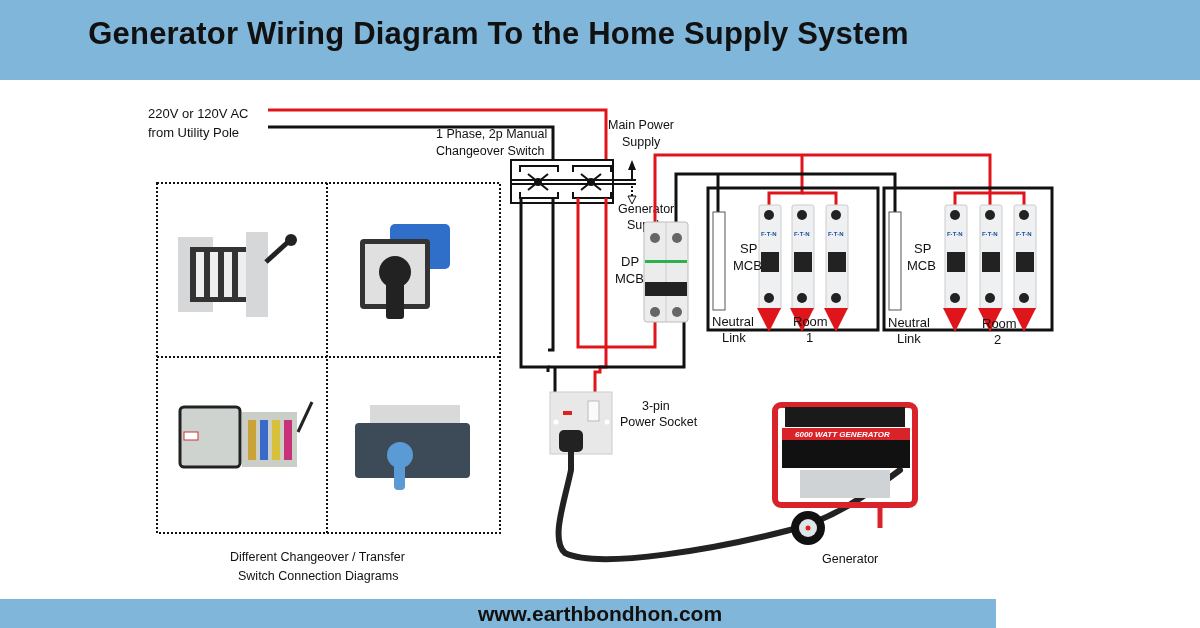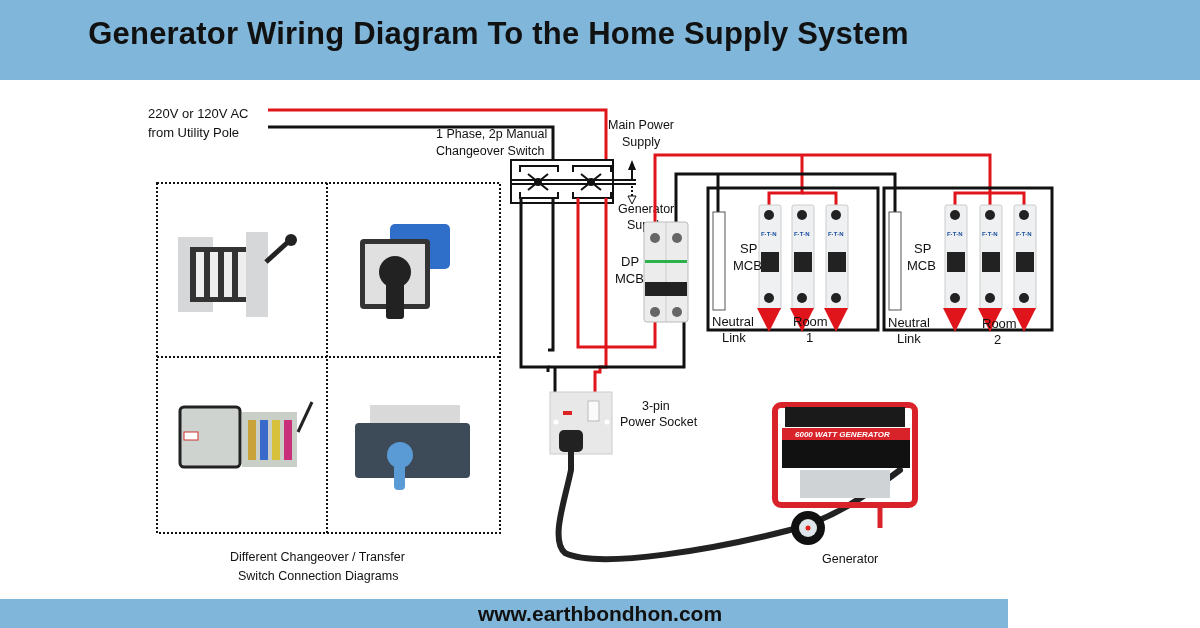--- a/index.html
+++ b/index.html
@@ -1,19 +1,19 @@
 <!DOCTYPE html>
 <html><head>
 <meta charset="utf-8">
 <style>
   html,body{margin:0;padding:0;background:#fff;}
   #page{position:relative;width:1200px;height:628px;overflow:hidden;background:#fff;font-family:"Liberation Sans",sans-serif;}
   .hdr{position:absolute;left:0;top:0;width:1200px;height:80px;background:#7fb6d9;}
   .hdr .t{position:absolute;left:0;width:997px;top:16px;text-align:center;font-weight:bold;font-size:31px;color:#111;letter-spacing:0.2px;font-family:"Liberation Sans",sans-serif;}
-  .ftr{position:absolute;left:0;top:599px;width:996px;height:29px;background:#7fb6d9;padding-left:12px;}
+  .ftr{position:absolute;left:0;top:599px;width:996px;height:29px;background:#7fb6d9;}
   .ftr .t{position:absolute;left:0;width:1200px;top:3px;text-align:center;font-weight:bold;font-size:21px;color:#111;font-family:"Liberation Sans",sans-serif;}
   svg{position:absolute;left:0;top:0;}
   .lbl{font-family:"Liberation Sans",sans-serif;font-size:13px;fill:#111;}
   .lbl-sm{font-family:"Liberation Sans",sans-serif;font-size:12.5px;fill:#111;}
 </style>
 </head>
 <body>
 
 <div id="page">
   <div class="hdr">

